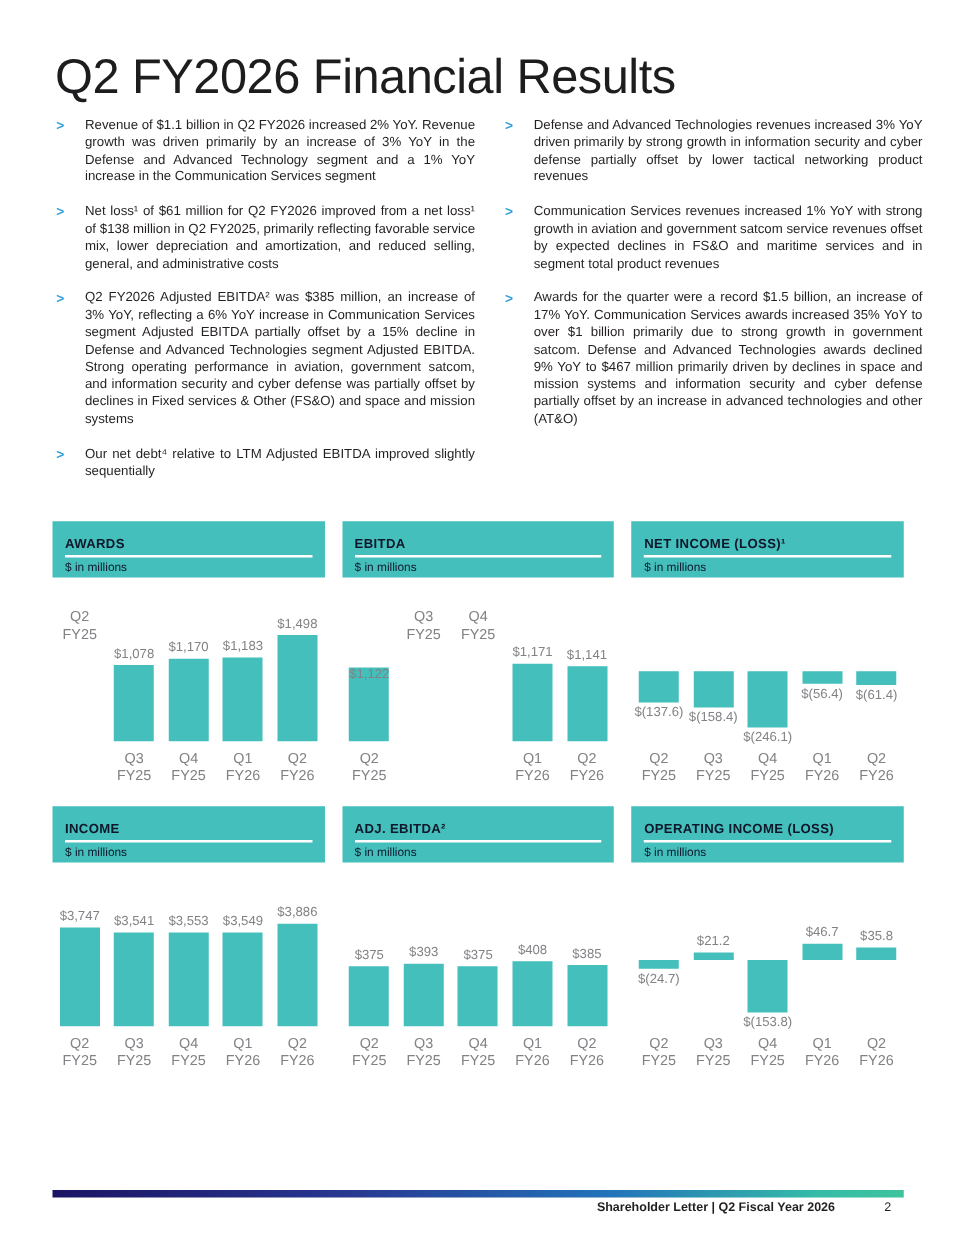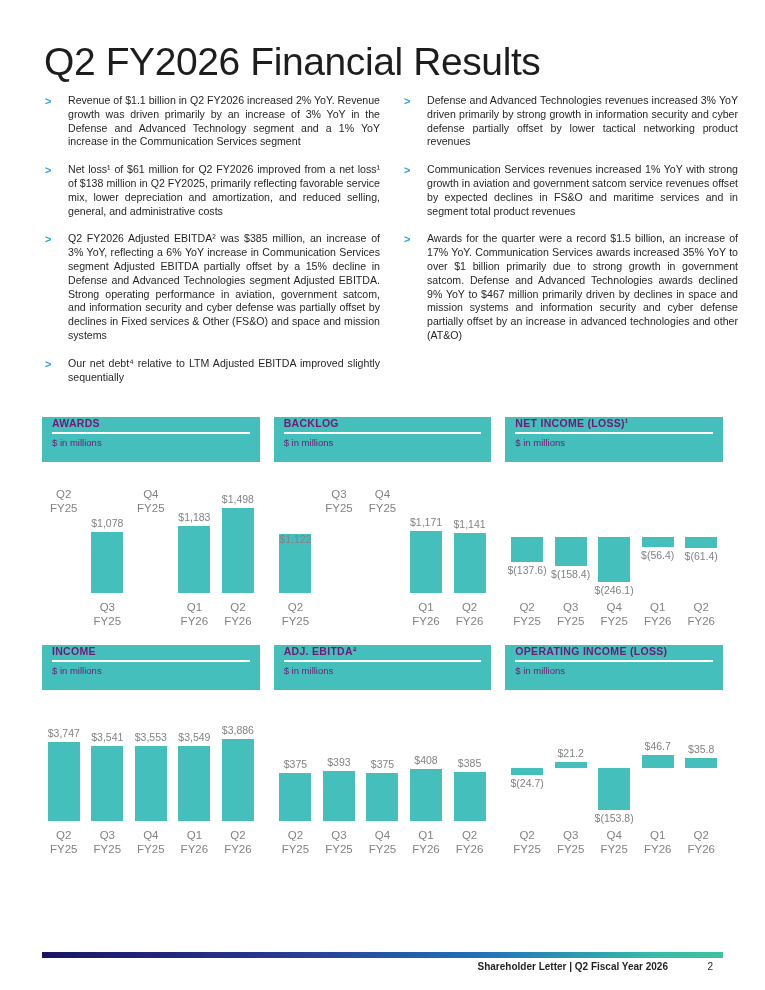--- a/index.html
+++ b/index.html
@@ -20,22 +20,22 @@
   }
   .bullet .btext{
     flex:1;font-size:10.6px;line-height:13.8px;text-align:justify;color:#231F20;
   }
   .charts{
     position:absolute;left:42px;top:417px;width:681px;
     display:grid;grid-template-columns:repeat(3,1fr);column-gap:14px;row-gap:17px;
   }
   .panel{width:100%;}
   .panel-header{
-    background:var(--teal,#44BFBC);color:#701a75;height:45px;box-sizing:border-box;
-    padding:0 10px 0 10px;
+    background:var(--teal,#44BFBC);color:#0f172a;height:45px;box-sizing:border-box;
+    padding:12px 10px 0 10px;
   }
   .panel-title{font-size:10.5px;font-weight:700;letter-spacing:0.3px;line-height:13px;}
   .panel-rule{height:1.5px;background:#ffffff;margin:2px 0 3px 0;}
   .panel-sub{font-size:9.5px;line-height:12px;}
   .plot-wrap{margin-top:18px;}
   .plotcells{display:flex;width:100%;}
   .cell{flex:1 1 0;position:relative;}
   .plotcell{position:relative;height:113px;}
   .bar{
     position:absolute;left:50%;transform:translateX(-50%);width:32px;
@@ -111,20 +111,24 @@
             </div>
             <div class="cell">
               <div class="plotcell">
                 <div class="bar" style="height: 61px; bottom: 0px;"></div>
                 <div class="bar-label" style="bottom: 64px;">$1,078</div>
               </div>
               <div class="cat">Q3
 FY25</div>
             </div>
             <div class="cell">
+              <div class="plotcell">
+                <div class="bar" style="height: 66px; bottom: 0px;"></div>
+                <div class="bar-label" style="bottom: 69px;">$1,170</div>
+              </div>
               <div class="cat">Q4
 FY25</div>
             </div>
             <div class="cell">
               <div class="plotcell">
                 <div class="bar" style="height: 67px; bottom: 0px;"></div>
                 <div class="bar-label" style="bottom: 70px;">$1,183</div>
               </div>
               <div class="cat">Q1
 FY26</div>
@@ -135,21 +139,21 @@
                 <div class="bar-label" style="bottom: 88px;">$1,498</div>
               </div>
               <div class="cat">Q2
 FY26</div>
             </div>
           </div>
         </div>
       </div>
       <div class="panel">
         <div class="panel-header">
-          <div class="panel-title">BACKLOG</div>
+          <div class="panel-title">EBITDA</div>
           <div class="panel-rule"></div>
           <div class="panel-sub">$ in millions</div>
         </div>
         <div class="plot-wrap">
           <div class="plotcells">
             <div class="cell">
               <div class="plotcell">
                 <div class="bar" style="height: 59px; bottom: 0px;"></div>
                 <div class="bar-label" style="bottom: 48px;">$1,122</div>
               </div>

